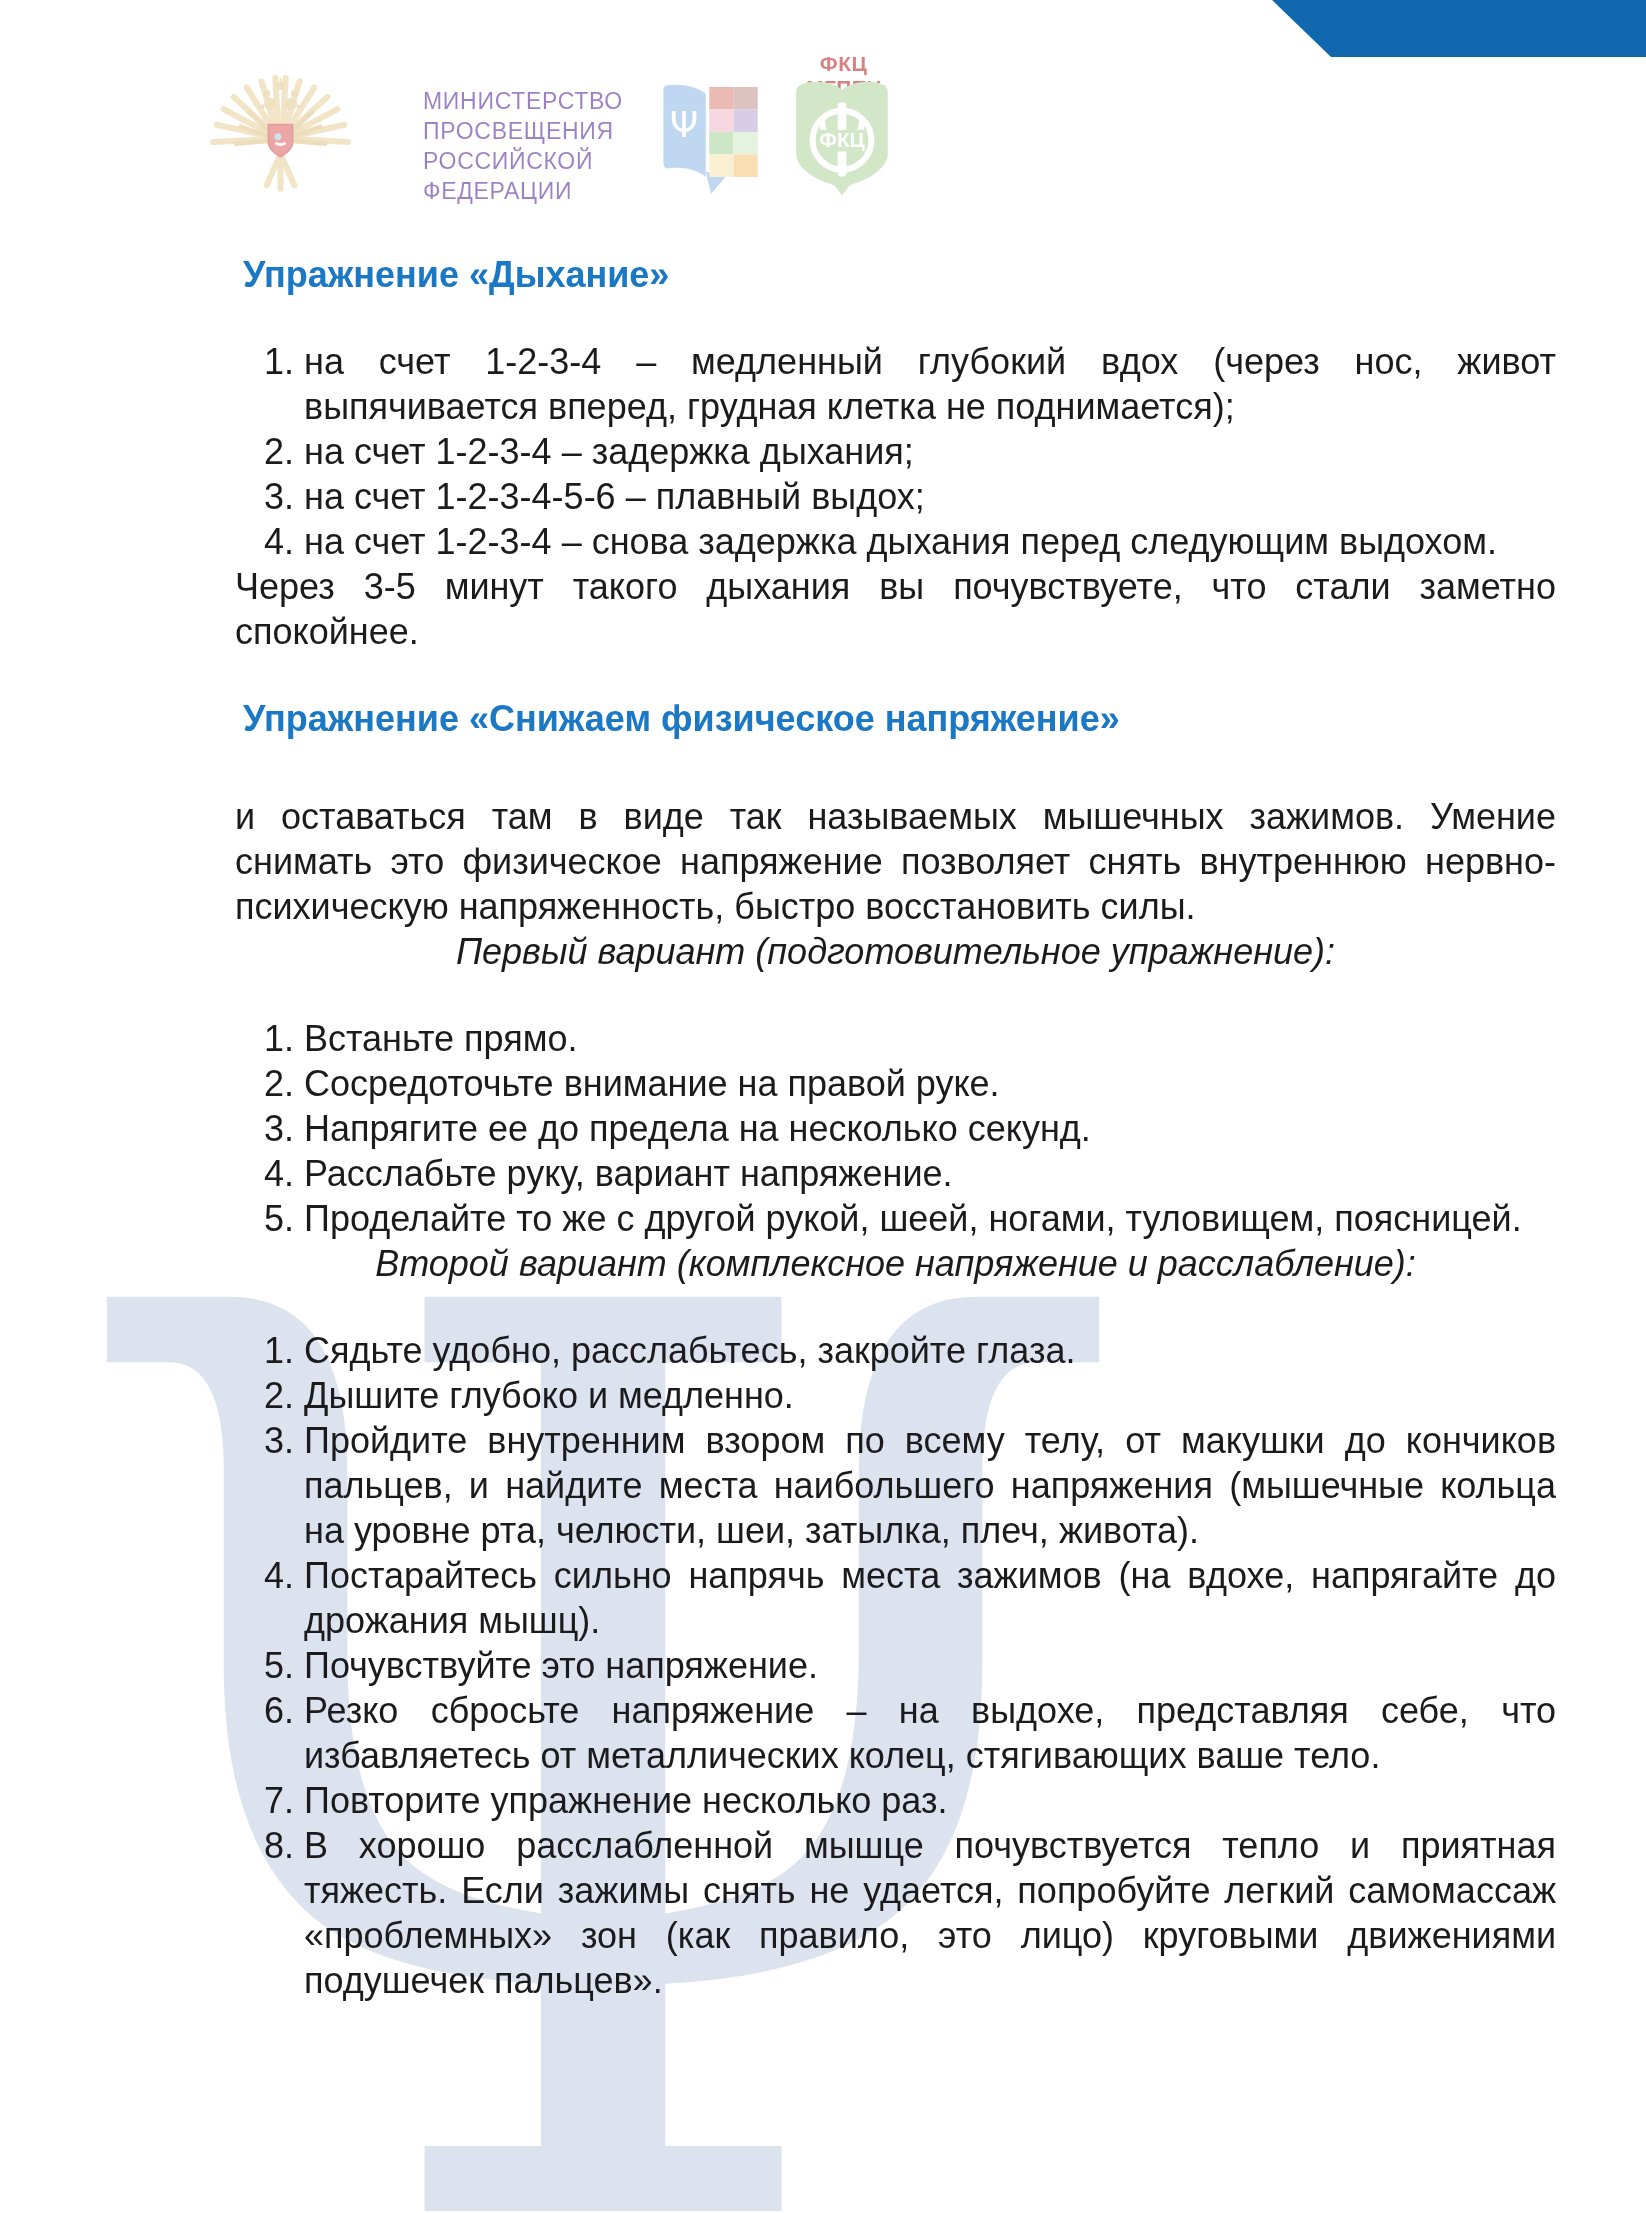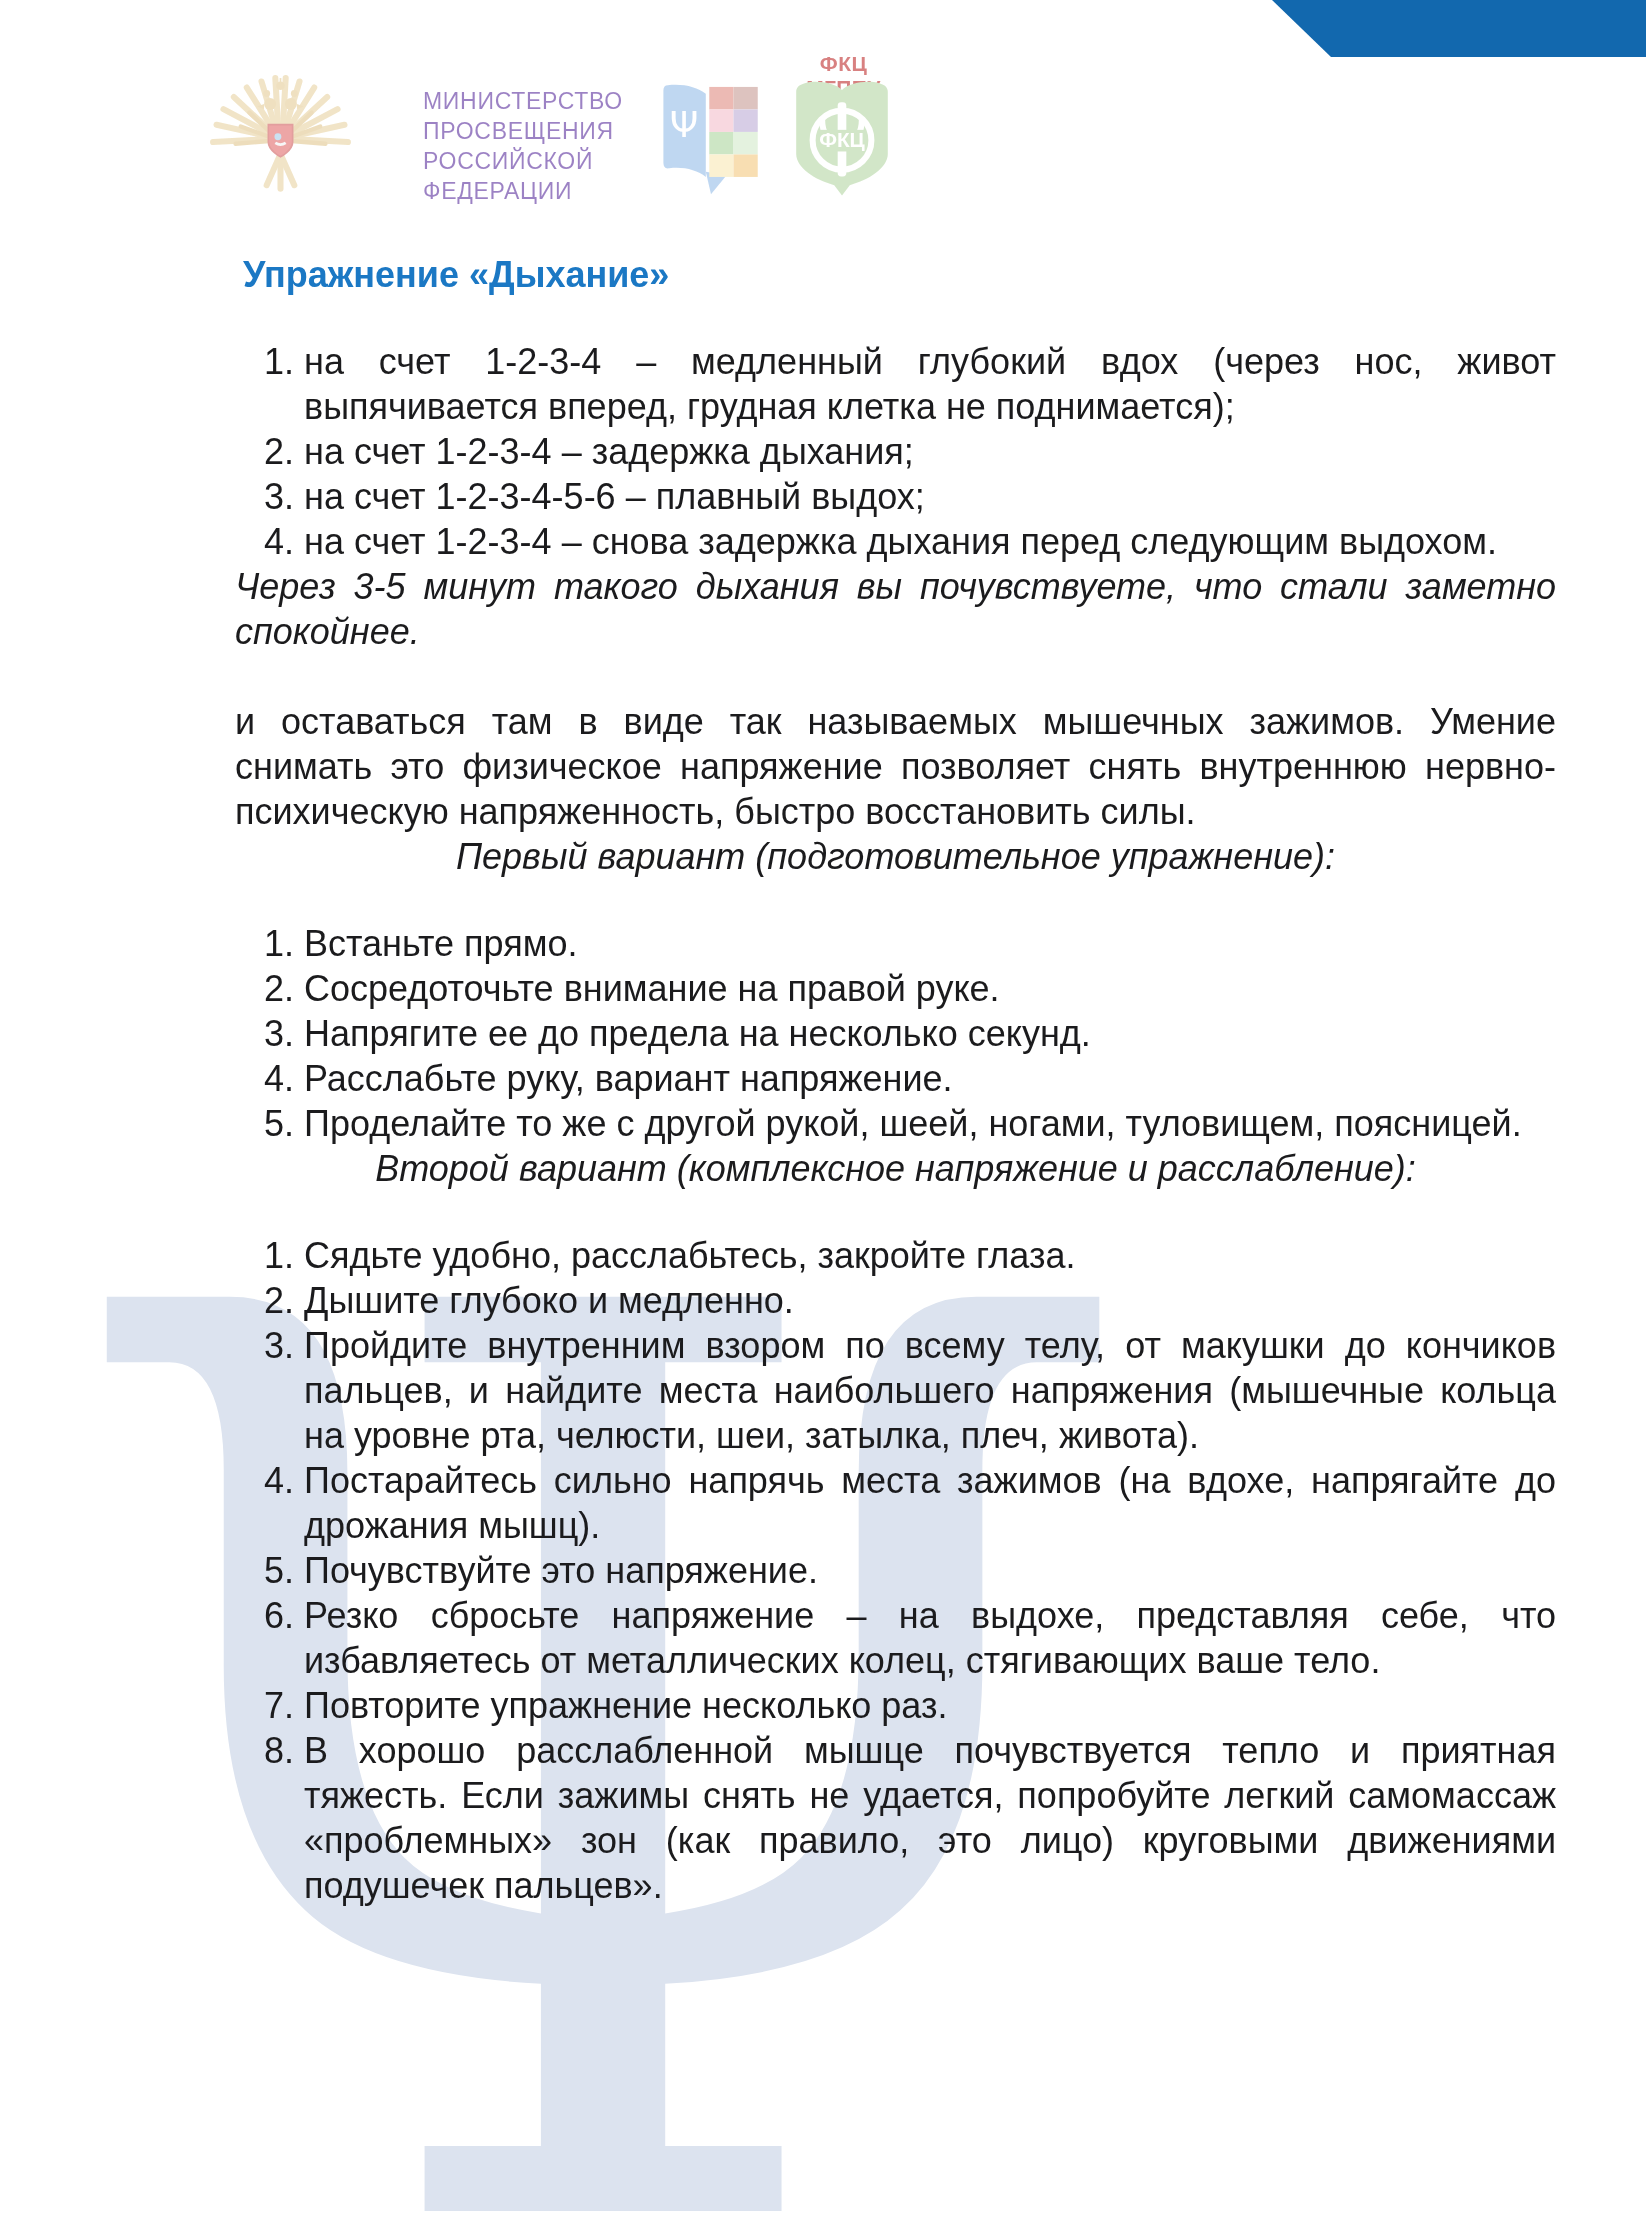--- a/index.html
+++ b/index.html
@@ -42,21 +42,21 @@
   .content{
     position:absolute;left:235px;top:244px;width:1321px;z-index:2;
     font-size:36px;line-height:45px;text-align:justify;
   }
   .blue-head{
     margin:8px;font-size:36px;line-height:45px;font-weight:700;
     color:var(--heading-blue,#1b78c4);text-align:left;
   }
   .content p{margin:0;}
   .italic-head{font-style:italic;text-align:center;}
-  .gap{margin-top:42px;font-style:italic;}
+  .gap{margin-top:42px;}
   ol.list{
     margin:42px 0 0 0;padding:0 0 0 69px;
     list-style:none;counter-reset:n;
   }
   ol.list li{
     counter-increment:n;position:relative;text-align:justify;
   }
   ol.list li::before{
     content:counter(n) ".";
     position:absolute;left:-40px;top:0;
@@ -161,20 +161,21 @@
 
   <ol class="list">
       <li>на счет 1-2-3-4 – медленный глубокий вдох (через нос, живот выпячивается вперед, грудная клетка не поднимается);</li>
       <li>на счет 1-2-3-4 – задержка дыхания;</li>
       <li>на счет 1-2-3-4-5-6 – плавный выдох;</li>
       <li>на счет 1-2-3-4 – снова задержка дыхания перед следующим выдохом.</li>
     </ol>
 
   <p class="gap">Через 3-5 минут такого дыхания вы почувствуете, что стали заметно спокойнее.</p>
 
+  <h2 class="blue-head gap">Упражнение «Снижаем физическое напряжение»</h2>
 
   <p>
     <br>
     <span>и оставаться там в виде так называемых мышечных зажимов. Умение снимать это физическое напряжение позволяет снять внутреннюю нервно-психическую напряженность, быстро восстановить силы.</span>
   </p>
 
   <p class="italic-head gap">Первый вариант (подготовительное упражнение):</p>
 
   <ol class="list">
       <li>Встаньте прямо.</li>

